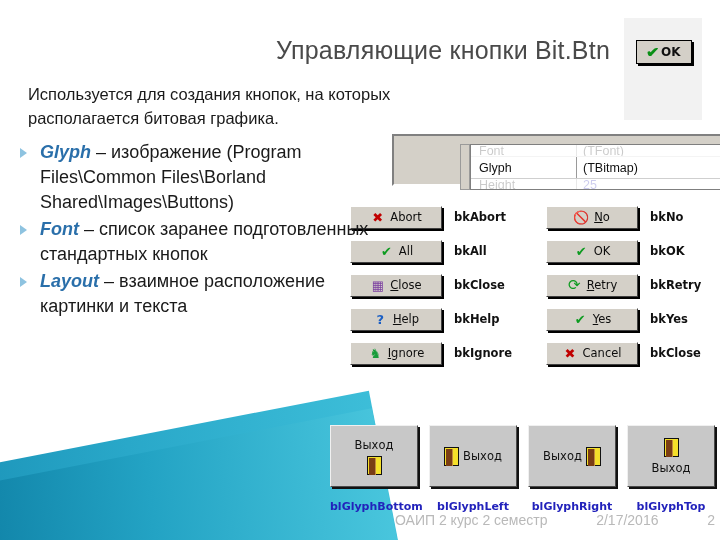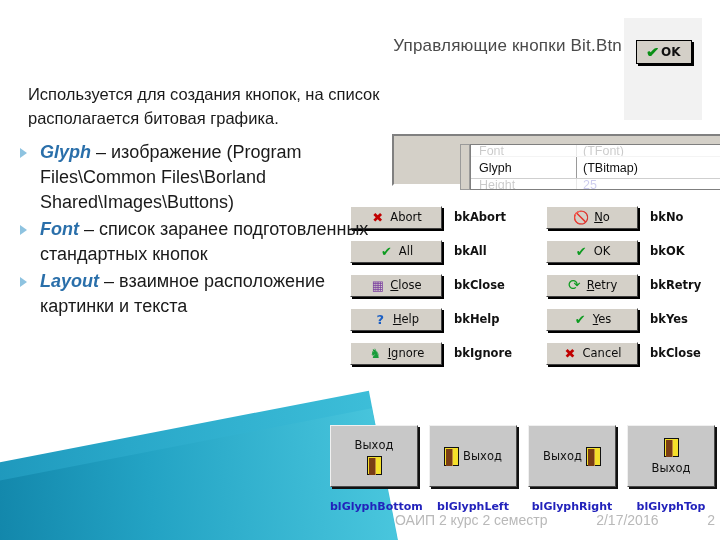--- a/index.html
+++ b/index.html
@@ -18,23 +18,23 @@
                  background: linear-gradient(100deg, #1b93b8 0%, #29a8c9 40%, #3fc0da 100%);
                  transform: rotate(-11deg); z-index: 1; }
   .corner-band-dark { position: absolute; left: -40px; bottom: -96px; width: 430px; height: 160px;
                  background: #0a0a0a; transform: rotate(-11deg); z-index: 2; }
   .corner-band-top { position: absolute; left: -40px; bottom: -58px; width: 430px; height: 150px;
                  background: linear-gradient(95deg, #0e7fa4 0%, #23a3c4 45%, #49c6dd 100%);
                  transform: rotate(-11deg); z-index: 3; }
 
   
   .title {
-    position: absolute; left: 52px; top: 36px; width: 570px;
+    position: absolute; left: 40px; top: 36px; width: 570px;
     text-align: right;
-    font-size: 17px; color: #4a4a4a; font-weight: 400;
+    font-size: 25px; color: #4a4a4a; font-weight: 400;
     letter-spacing: 0.2px; white-space: nowrap; z-index: 8;
   }
 
   
   .title-img-panel {
     position: absolute; left: 624px; top: 18px; width: 78px; height: 102px;
     background: #f2f2f2; z-index: 7;
   }
   .ok-chip {
     position: absolute; left: 636px; top: 40px; width: 56px; height: 24px;
@@ -142,21 +142,21 @@
   <div class="corner-band-dark"></div>
   <div class="corner-band-top"></div>
 
   <div class="title-img-panel"></div>
   <div class="title">Управляющие кнопки Bit.Btn</div>
   <div class="ok-chip">
     <span class="chk">✔</span>
     <span class="lbl">OK</span>
   </div>
 
-  <div class="lead">Используется для создания кнопок, на список располагается битовая графика.</div>
+  <div class="lead">Используется для создания кнопок, на которых располагается битовая графика.</div>
 
   <ul class="bullets">
     <li>
       <span class="bullet-mark"></span>
       <span class="kw">Glyph</span><span class="dash"> – </span><span>изображение (Program Files\Common Files\Borland Shared\Images\Buttons)</span>
     </li>
     <li>
       <span class="bullet-mark"></span>
       <span class="kw">Font</span><span class="dash"> –  </span><span>список заранее подготовленных стандартных кнопок</span>
     </li>

